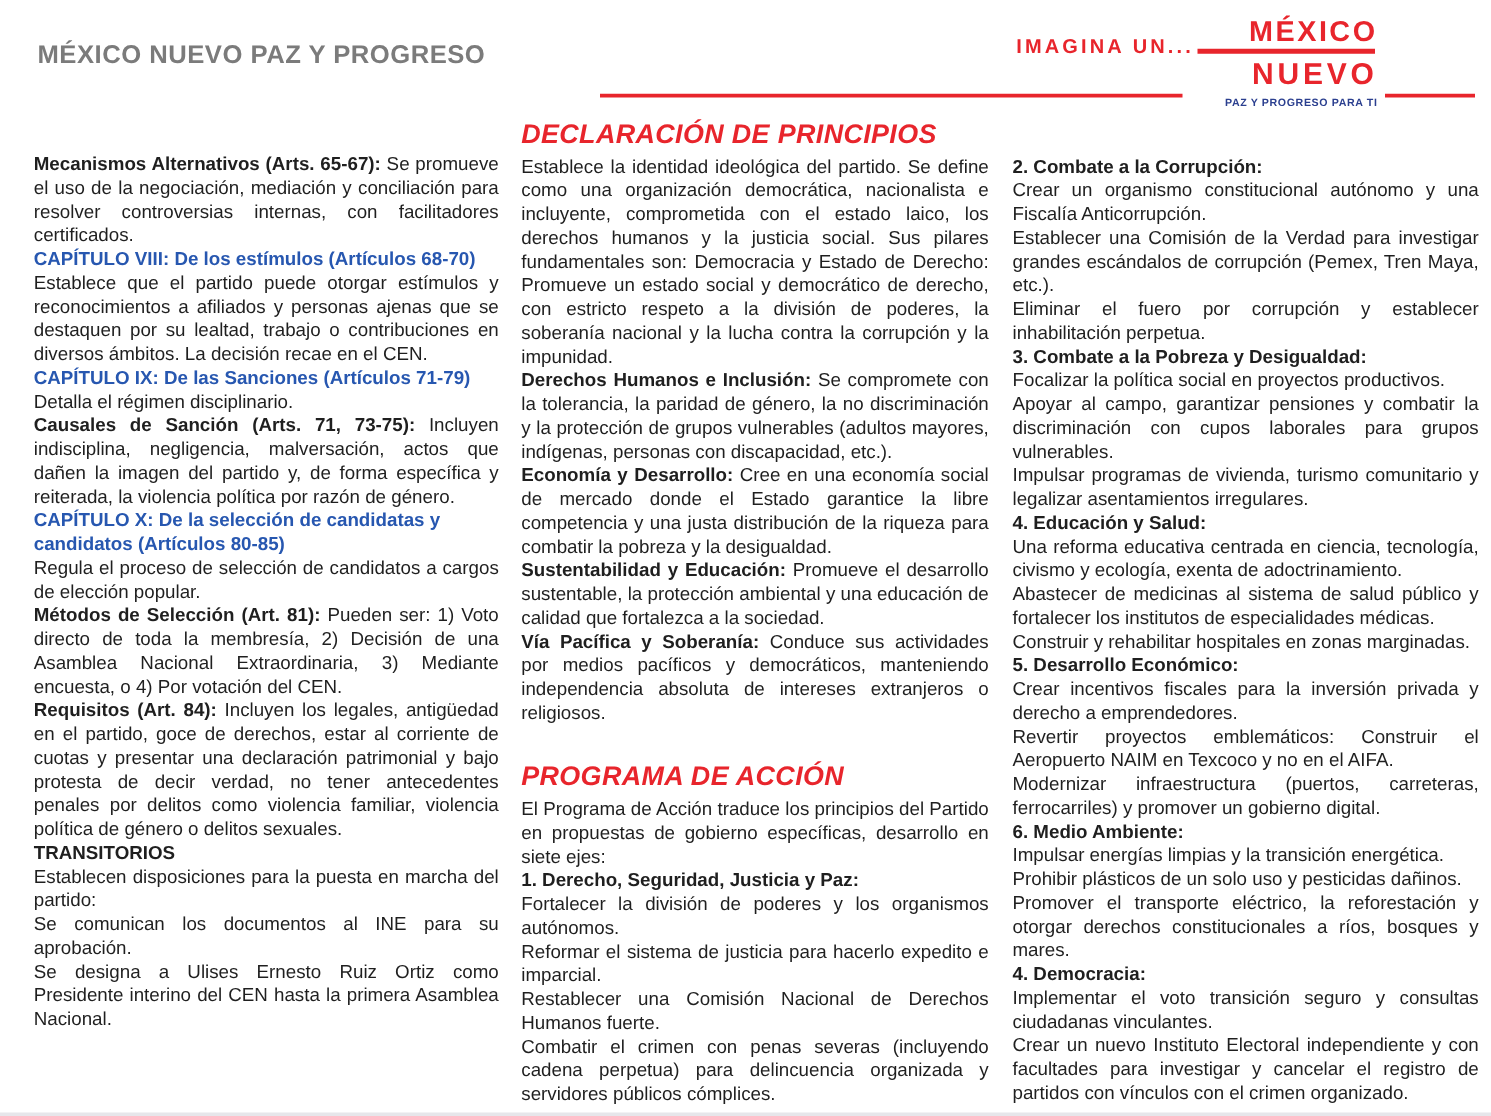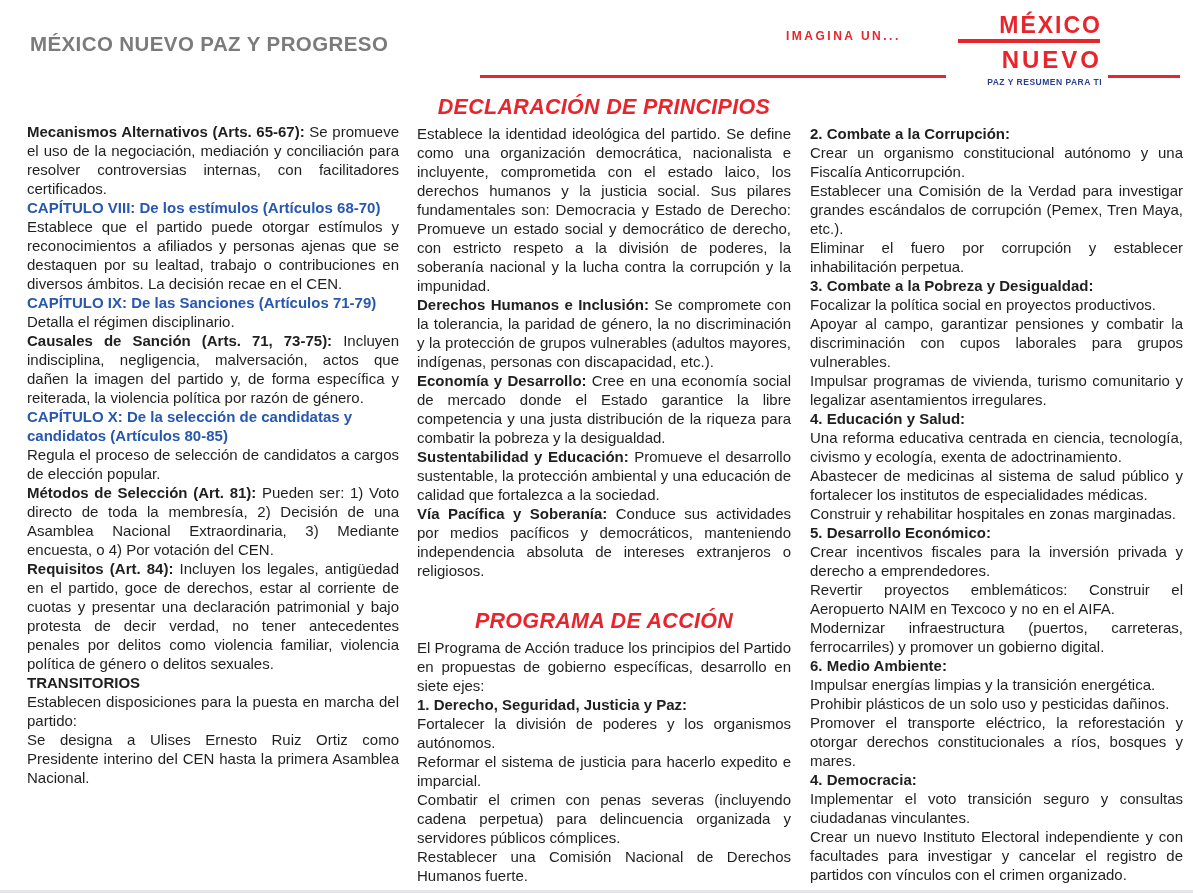--- a/index.html
+++ b/index.html
@@ -10,95 +10,96 @@
     --tagline-blue:#2b3f8f; --body-text:#1f1f1f;
   }
   .doc-title {
     position:absolute; left:30px; top:32px;
     font-size:20.5px; font-weight:bold; color:var(--title-gray);
     letter-spacing:0.4px; line-height:23px; white-space:nowrap;
   }
   .rule-main  { position:absolute; left:480px; top:75px; width:466px; height:3px; background:var(--accent-red); }
   .rule-short { position:absolute; left:1108px; top:75px; width:72px; height:3px; background:var(--accent-red); }
   .imagina {
-    position:absolute; left:786px; top:29px;
-    color:var(--accent-red); font-weight:bold; font-size:12px; letter-spacing:2.5px; white-space:nowrap;
+    position:absolute; left:813px; top:29px;
+    color:var(--accent-red); font-weight:bold; font-size:16px; letter-spacing:2.5px; white-space:nowrap;
   }
   .logo { position:absolute; left:956px; top:12px; width:146px; text-align:right; color:var(--accent-red); }
   .logo-mexico { font-size:23px; font-weight:800; letter-spacing:2px; line-height:27px; }
   .logo-underline { height:3.5px; background:var(--accent-red); margin:0 2px 2px 2px; }
   .logo-nuevo { font-size:24px; font-weight:800; letter-spacing:3px; line-height:29px; }
   .logo-tagline { font-size:8.5px; font-weight:bold; color:var(--tagline-blue); letter-spacing:0.5px; margin-top:3px; white-space:nowrap; }
 
   .col { position:absolute; font-size:15px; line-height:19px; color:var(--body-text); }
   .col-left  { left:27px;  top:122px; width:372px; }
   .col-mid   { left:417px; top:94px;  width:374px; }
   .col-right { left:810px; top:124px; width:373px; }
 
   p.para { margin:0; text-align:justify; }
   p.para.blue { color:var(--heading-blue); font-weight:bold; text-align:left; }
   p.para.bold { font-weight:bold; text-align:left; }
   p.para.red  {
     color:var(--accent-red); font-weight:bold; font-style:italic;
-    font-size:21.5px; line-height:26px; letter-spacing:0.3px; text-align:center; margin-bottom:4px;
+    font-size:21.5px; line-height:26px; letter-spacing:0.3px; text-align:left; margin-bottom:4px;
   }
   .spacer { height:28px; margin:0; }
   .bottom-line { position:absolute; left:0; bottom:0; width:100%; height:3px; background:#e6e6ea; }
 </style>
 </head>
 <body>
 
 <div class="page" style="--accent-red: #e8252c; --heading-blue: #2757b0; --title-gray: #7b7b7b; --tagline-blue: #2b3f8f; --body-text: #1f1f1f;">
   <div class="doc-title">
     <div>MÉXICO NUEVO PAZ Y PROGRESO</div>
   </div>
 
   <div class="rule-main"></div>
 
   <div class="imagina">IMAGINA UN...</div>
 
   <div class="logo">
     <div class="logo-mexico">MÉXICO</div>
     <div class="logo-underline"></div>
     <div class="logo-nuevo">NUEVO</div>
-    <div class="logo-tagline">PAZ Y RESUMEN PARA TI</div>
+    <div class="logo-tagline">PAZ Y PROGRESO PARA TI</div>
   </div>
 
   <div class="rule-short"></div>
 
   <div class="col col-left">
       <p class="para lead"><b>Mecanismos Alternativos (Arts. 65-67): </b>Se promueve el uso de la negociación, mediación y conciliación para resolver controversias internas, con facilitadores certificados.</p>
       <p class="para blue">CAPÍTULO VIII: De los estímulos (Artículos 68-70)</p>
       <p class="para body">Establece que el partido puede otorgar estímulos y reconocimientos a afiliados y personas ajenas que se destaquen por su lealtad, trabajo o contribuciones en diversos ámbitos. La decisión recae en el CEN.</p>
       <p class="para blue">CAPÍTULO IX: De las Sanciones (Artículos 71-79)</p>
       <p class="para body">Detalla el régimen disciplinario.</p>
       <p class="para lead"><b>Causales de Sanción (Arts. 71, 73-75): </b>Incluyen indisciplina, negligencia, malversación, actos que dañen la imagen del partido y, de forma específica y reiterada, la violencia política por razón de género.</p>
       <p class="para blue">CAPÍTULO X: De la selección de candidatas y candidatos (Artículos 80-85)</p>
       <p class="para body">Regula el proceso de selección de candidatos a cargos de elección popular.</p>
       <p class="para lead"><b>Métodos de Selección (Art. 81): </b>Pueden ser: 1) Voto directo de toda la membresía, 2) Decisión de una Asamblea Nacional Extraordinaria, 3) Mediante encuesta, o 4) Por votación del CEN.</p>
       <p class="para lead"><b>Requisitos (Art. 84): </b>Incluyen los legales, antigüedad en el partido, goce de derechos, estar al corriente de cuotas y presentar una declaración patrimonial y bajo protesta de decir verdad, no tener antecedentes penales por delitos como violencia familiar, violencia política de género o delitos sexuales.</p>
       <p class="para bold">TRANSITORIOS</p>
       <p class="para body">Establecen disposiciones para la puesta en marcha del partido:</p>
+      <p class="para body">Se comunican los documentos al INE para su aprobación.</p>
       <p class="para body">Se designa a Ulises Ernesto Ruiz Ortiz como Presidente interino del CEN hasta la primera Asamblea Nacional.</p>
     </div>
   <div class="col col-mid">
       <p class="para red">DECLARACIÓN DE PRINCIPIOS</p>
       <p class="para body">Establece la identidad ideológica del partido. Se define como una organización democrática, nacionalista e incluyente, comprometida con el estado laico, los derechos humanos y la justicia social. Sus pilares fundamentales son: Democracia y Estado de Derecho: Promueve un estado social y democrático de derecho, con estricto respeto a la división de poderes, la soberanía nacional y la lucha contra la corrupción y la impunidad.</p>
       <p class="para lead"><b>Derechos Humanos e Inclusión: </b>Se compromete con la tolerancia, la paridad de género, la no discriminación y la protección de grupos vulnerables (adultos mayores, indígenas, personas con discapacidad, etc.).</p>
       <p class="para lead"><b>Economía y Desarrollo: </b>Cree en una economía social de mercado donde el Estado garantice la libre competencia y una justa distribución de la riqueza para combatir la pobreza y la desigualdad.</p>
       <p class="para lead"><b>Sustentabilidad y Educación: </b>Promueve el desarrollo sustentable, la protección ambiental y una educación de calidad que fortalezca a la sociedad.</p>
       <p class="para lead"><b>Vía Pacífica y Soberanía: </b>Conduce sus actividades por medios pacíficos y democráticos, manteniendo independencia absoluta de intereses extranjeros o religiosos.</p>
       <p class="spacer"></p>
       <p class="para red">PROGRAMA DE ACCIÓN</p>
       <p class="para body">El Programa de Acción traduce los principios del Partido en propuestas de gobierno específicas, desarrollo en siete ejes:</p>
       <p class="para bold">1. Derecho, Seguridad, Justicia y Paz:</p>
       <p class="para body">Fortalecer la división de poderes y los organismos autónomos.</p>
       <p class="para body">Reformar el sistema de justicia para hacerlo expedito e imparcial.</p>
+      <p class="para body">Restablecer una Comisión Nacional de Derechos Humanos fuerte.</p>
       <p class="para body">Combatir el crimen con penas severas (incluyendo cadena perpetua) para delincuencia organizada y servidores públicos cómplices.</p>
-      <p class="para body">Restablecer una Comisión Nacional de Derechos Humanos fuerte.</p>
     </div>
   <div class="col col-right">
       <p class="para bold">2. Combate a la Corrupción:</p>
       <p class="para body">Crear un organismo constitucional autónomo y una Fiscalía Anticorrupción.</p>
       <p class="para body">Establecer una Comisión de la Verdad para investigar grandes escándalos de corrupción (Pemex, Tren Maya, etc.).</p>
       <p class="para body">Eliminar el fuero por corrupción y establecer inhabilitación perpetua.</p>
       <p class="para bold">3. Combate a la Pobreza y Desigualdad:</p>
       <p class="para body">Focalizar la política social en proyectos productivos.</p>
       <p class="para body">Apoyar al campo, garantizar pensiones y combatir la discriminación con cupos laborales para grupos vulnerables.</p>
       <p class="para body">Impulsar programas de vivienda, turismo comunitario y legalizar asentamientos irregulares.</p>

